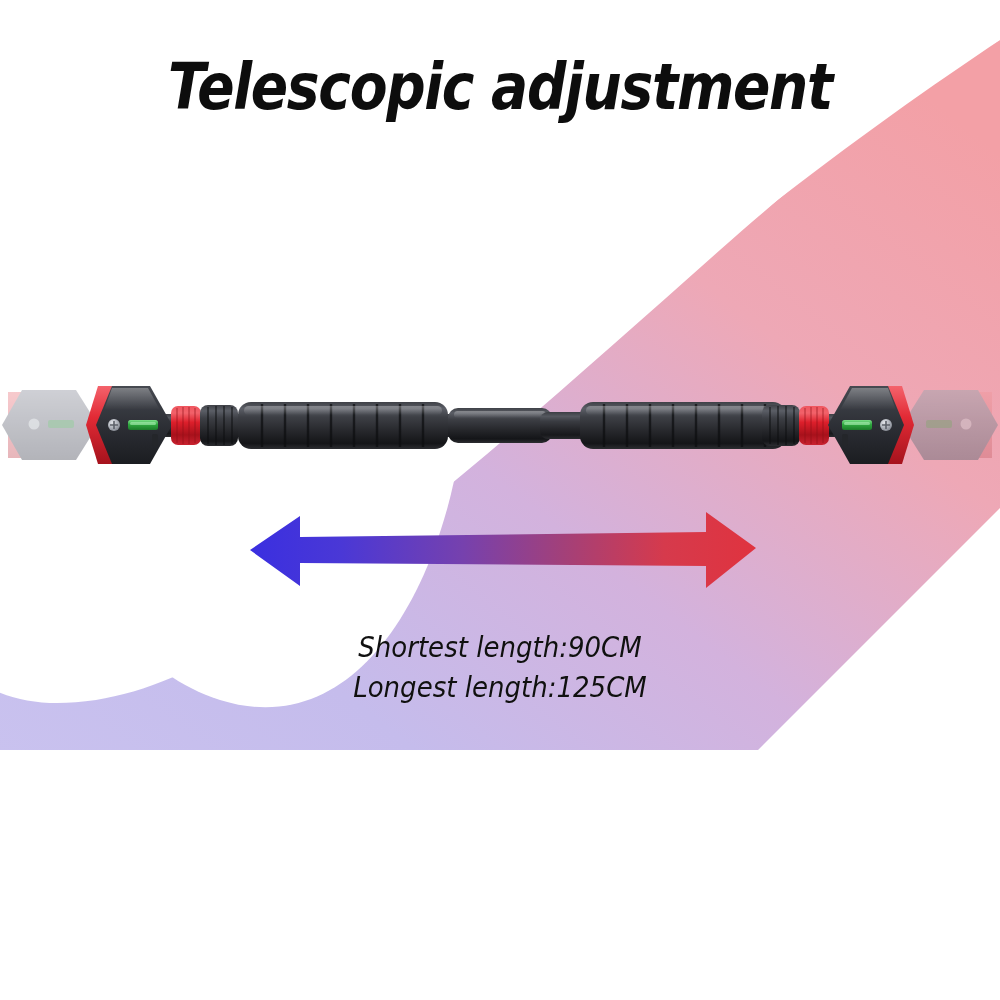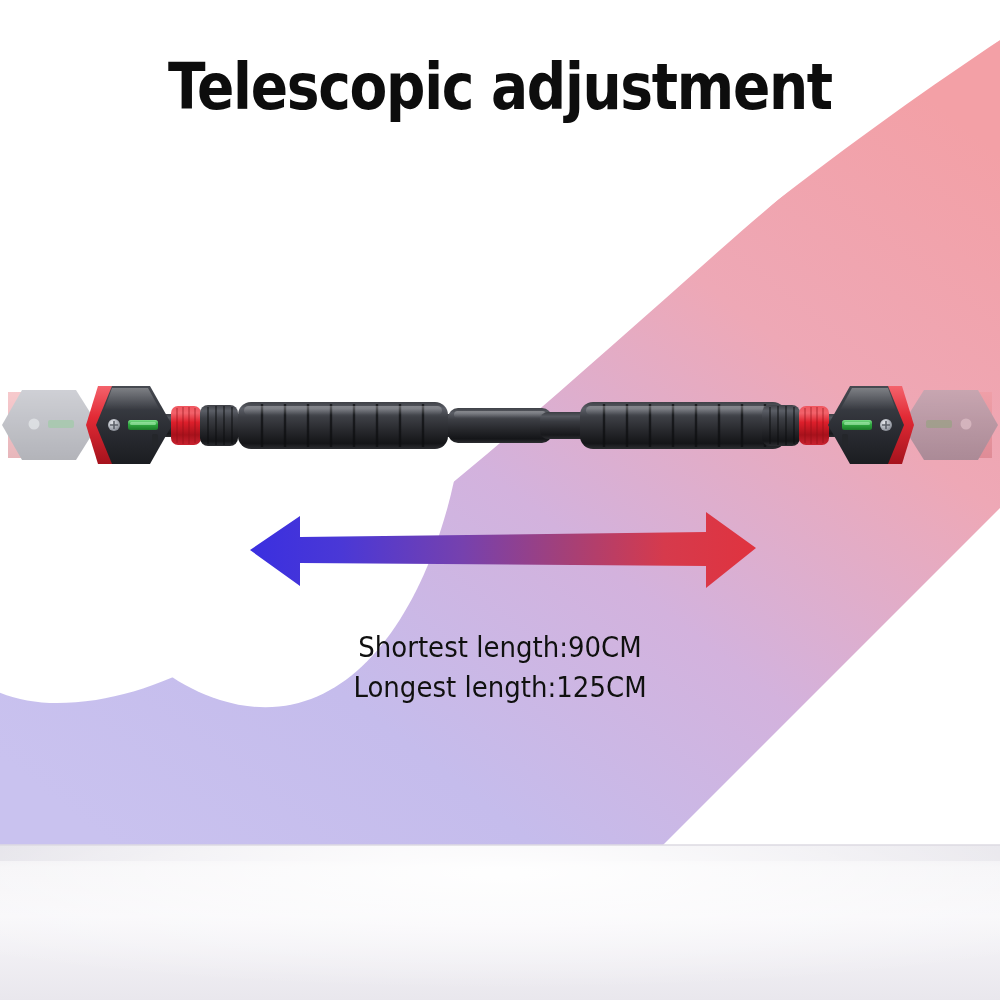--- a/index.html
+++ b/index.html
@@ -2,21 +2,21 @@
 <html><head>
 <meta charset="utf-8">
 <title>Telescopic adjustment</title>
 <style>
   html,body{margin:0;padding:0;}
   body{
     width:1000px;height:1000px;
     font-family:"Liberation Sans","DejaVu Sans",sans-serif;
     background:#ffffff;overflow:hidden;
   }
-  #stage{position:relative;width:1000px;height:1000px;overflow:hidden;background:#fff;}
+  #stage{position:relative;width:1000px;height:750px;overflow:hidden;background:#fff;font-style:italic;}
 
   
   .bg-layer{position:absolute;inset:0;}
   .bg-svg{position:absolute;left:0;top:0;width:1000px;height:1000px;}
 
   
   #title{
     position:absolute;left:0;top:54px;width:1000px;
     text-align:center;
     font-family:"DejaVu Sans","Liberation Sans",sans-serif;

